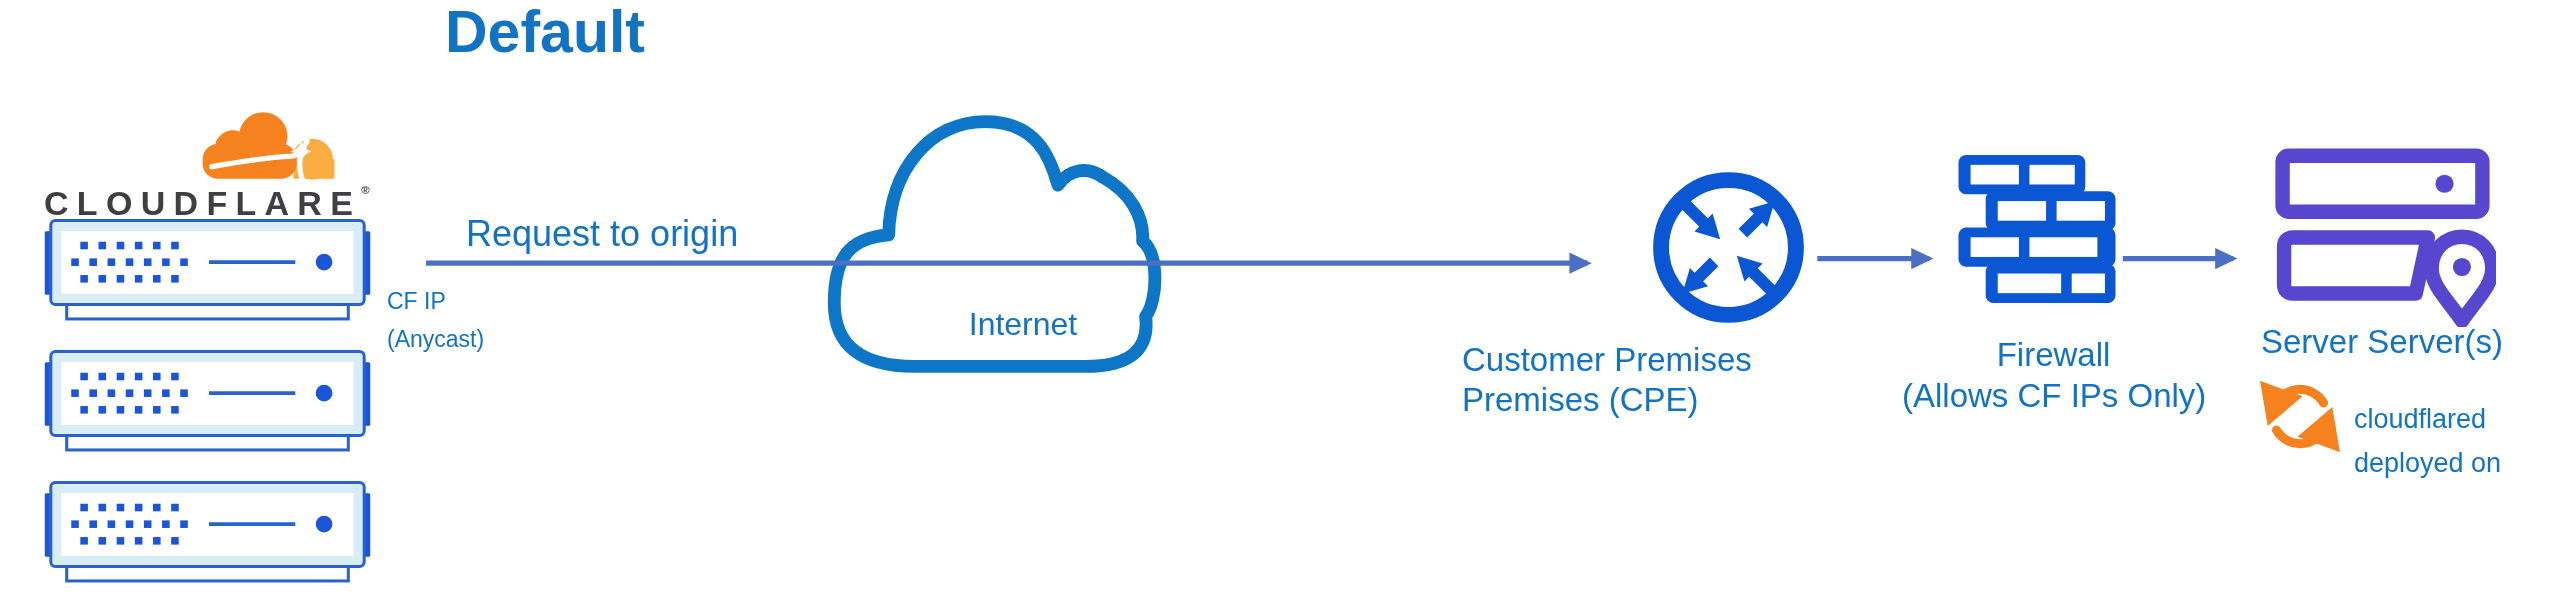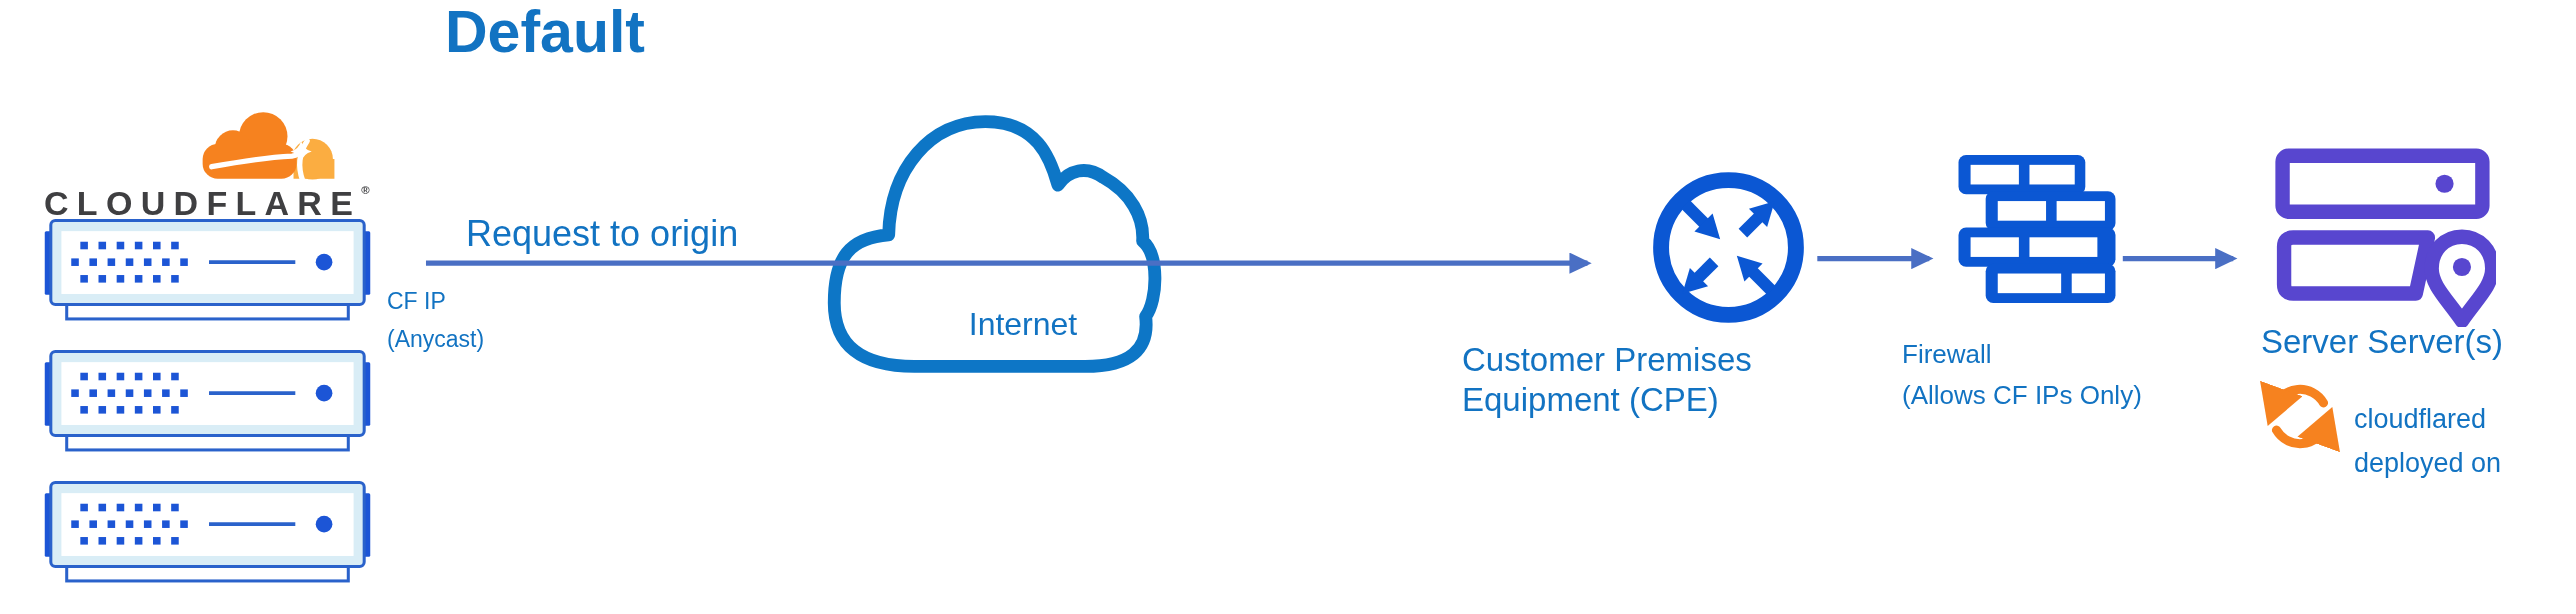--- a/index.html
+++ b/index.html
@@ -26,21 +26,21 @@
     left:44px;top:184px;
     font-size:34px;font-weight:800;letter-spacing:8.3px;
     color:var(--wordmark-dark,#3F3F41);
     white-space:nowrap;
   }
   .wordmark sup{font-size:11.4px;letter-spacing:0;vertical-align:21px;}
   .lbl-request{left:466px;top:213px;font-size:36px;}
   .lbl-cfip{left:387px;top:282px;font-size:23px;line-height:38px;}
   .lbl-internet{left:1023px;top:306px;font-size:32px;transform:translateX(-50%);text-align:center;}
   .lbl-cpe{left:1462px;top:340px;font-size:33px;line-height:40px;}
-  .lbl-firewall{left:1902px;top:334px;width:303px;text-align:left;font-size:26px;line-height:41px;}
+  .lbl-firewall{left:1902px;top:334px;width:303px;text-align:center;font-size:33px;line-height:41px;}
   .lbl-origin{left:2261px;top:323px;font-size:33px;}
   .lbl-cloudflared{left:2354px;top:397px;font-size:27px;line-height:44px;}
   svg{display:block;}
 </style>
 </head>
 <body>
 
 <div class="canvas">
 
   <div class="abs title">Default</div>
@@ -179,21 +179,21 @@
       <line x1="120" y1="82" x2="146" y2="56"></line>
       <polygon points="162,40 152,74 128,50" stroke="none"></polygon>
       <line x1="82" y1="120" x2="56" y2="146"></line>
       <polygon points="40,162 50,128 74,152" stroke="none"></polygon>
       <line x1="158" y1="158" x2="132" y2="132"></line>
       <polygon points="112,112 146,122 122,146" stroke="none"></polygon>
     </g>
   </svg>
   <div class="abs lbl lbl-cpe">
     <div>Customer Premises</div>
-    <div>Equipment (CPE)</div>
+    <div>Premises (CPE)</div>
   </div>
 
   <svg class="abs" style="left:1957px;top:155px;" width="160" height="148" viewBox="0 0 212 196">
     <g style="fill:var(--icon-blue,#0B57D3)">
       <rect x="2" y="0" width="168" height="52" rx="10"></rect>
       <rect x="38" y="48" width="172" height="52" rx="10"></rect>
       <rect x="2" y="96" width="208" height="52" rx="10"></rect>
       <rect x="38" y="144" width="172" height="52" rx="10"></rect>
     </g>
     <g fill="#fff">

